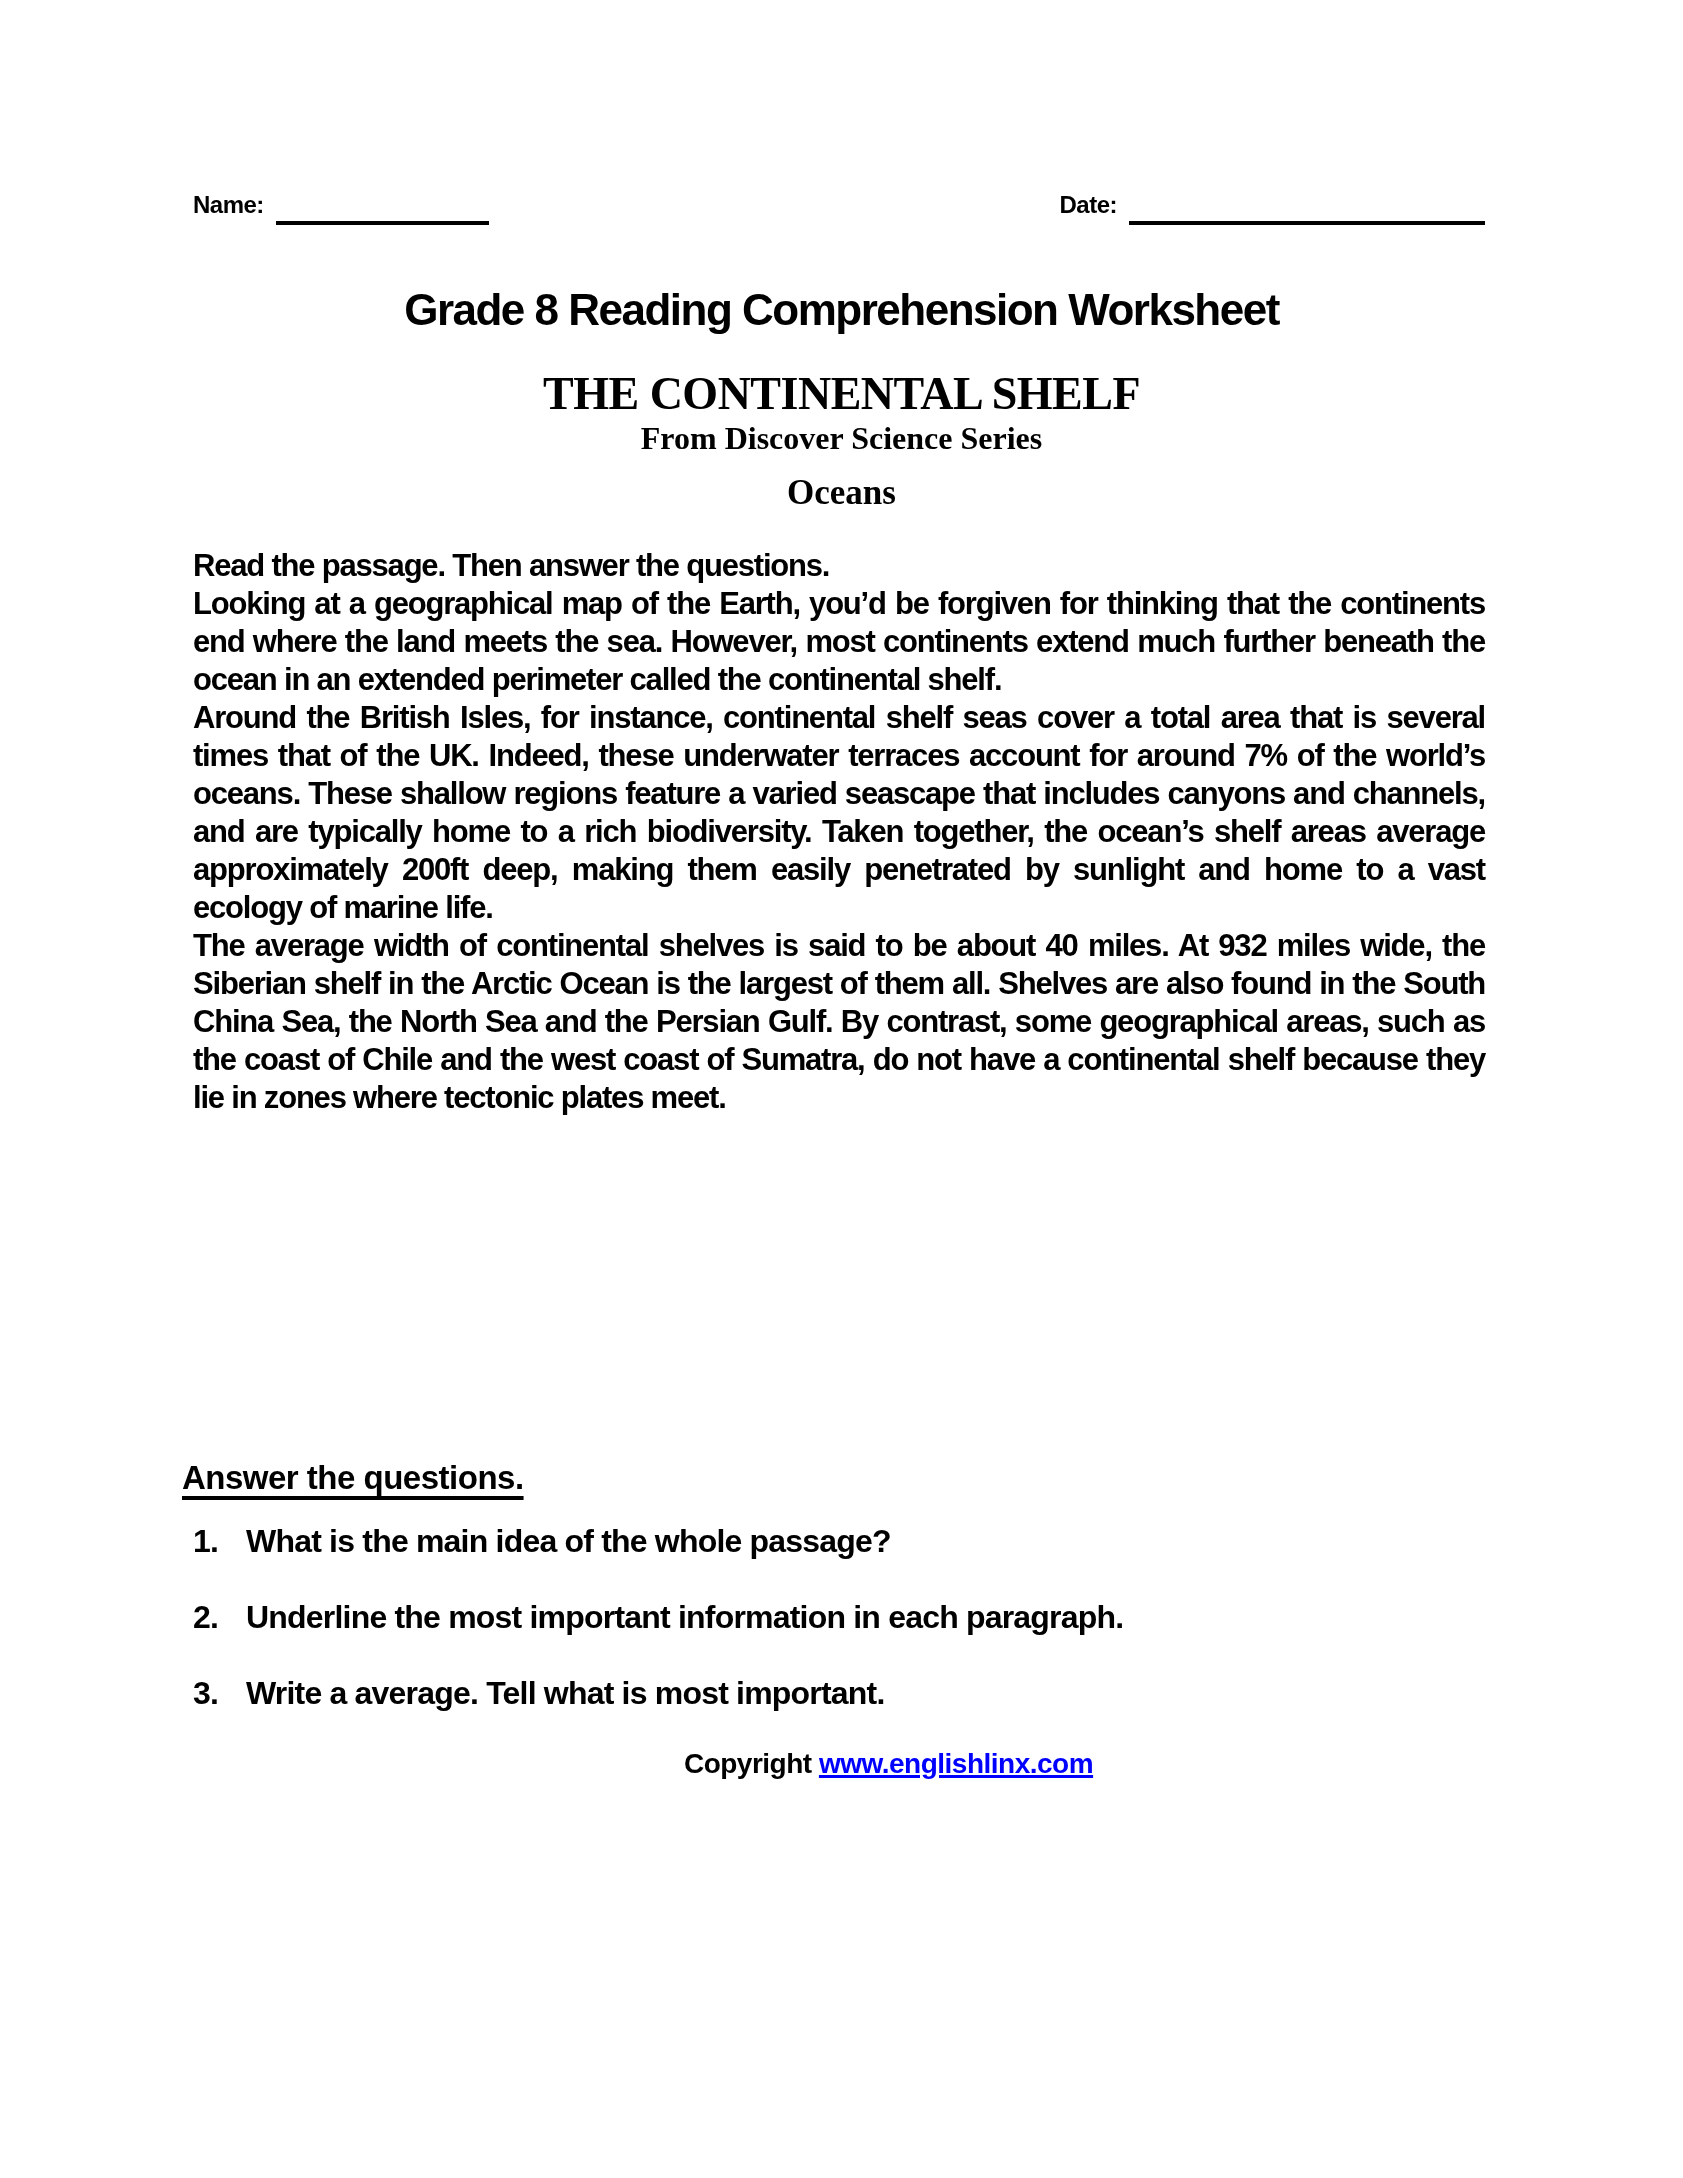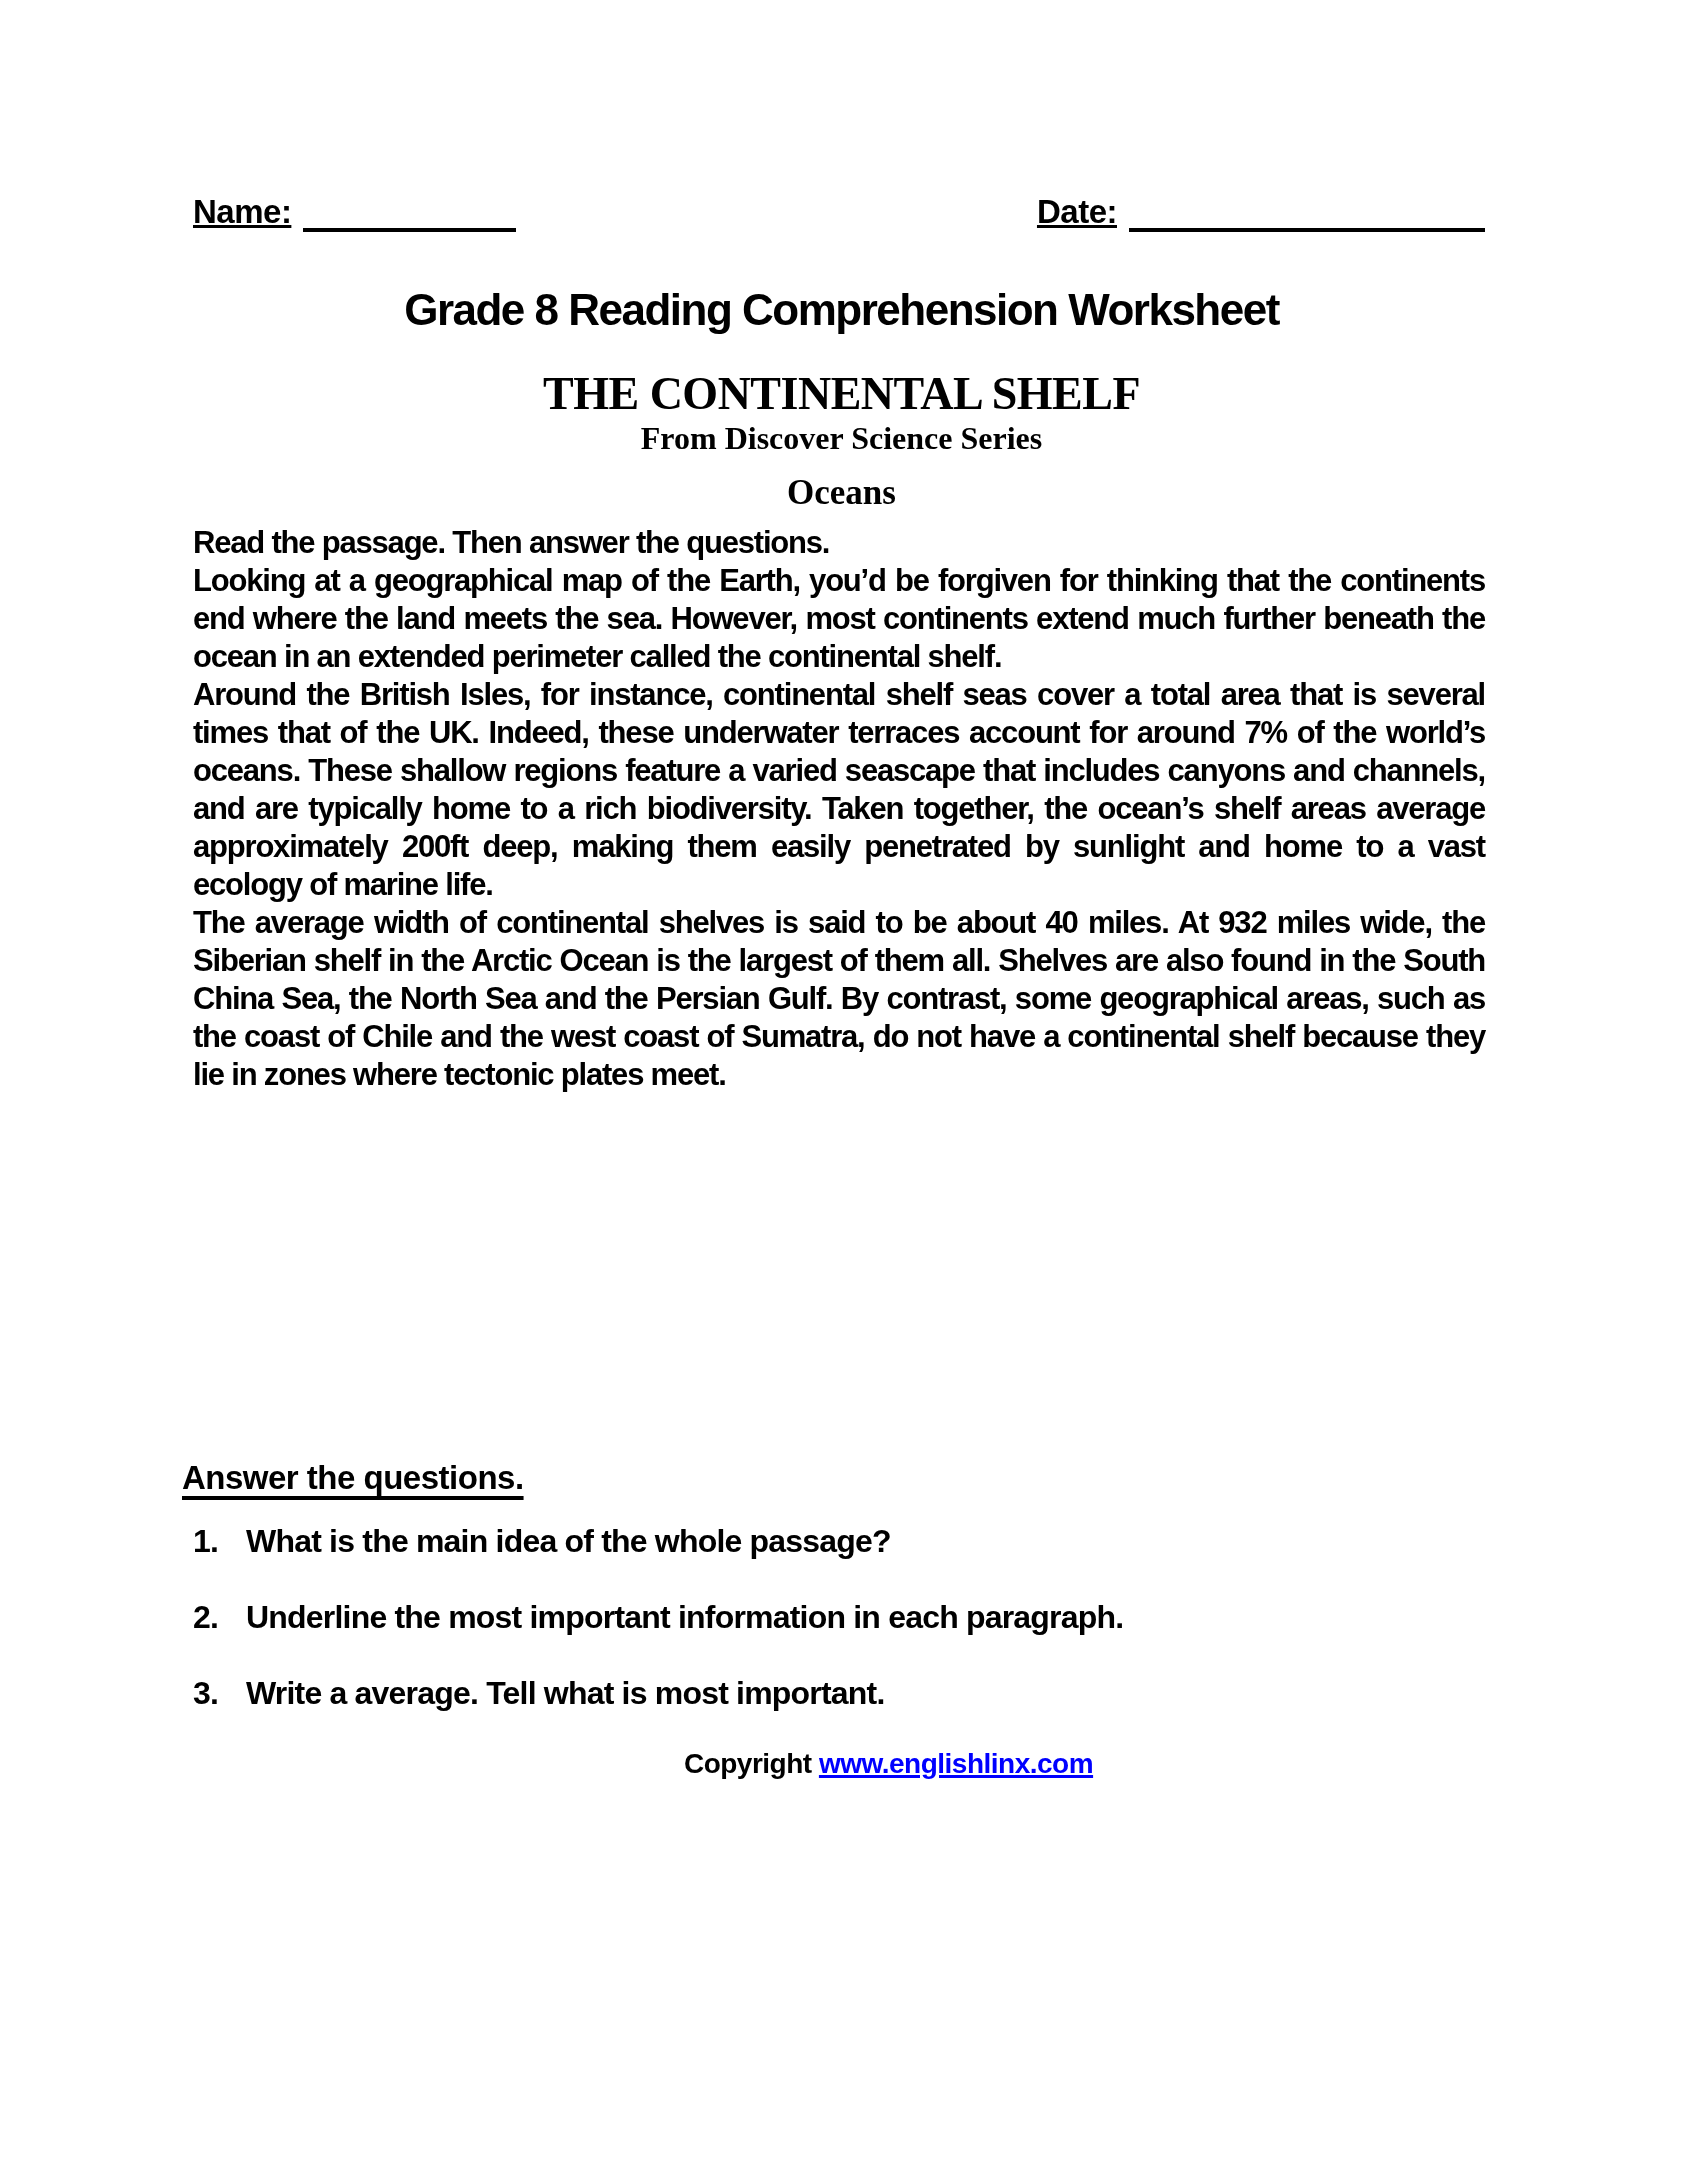--- a/index.html
+++ b/index.html
@@ -9,29 +9,28 @@
     height: 2178px;
     background: #ffffff;
     color: #000000;
     font-family: "Liberation Sans", sans-serif;
     overflow: hidden;
   }
 
   
   .header-row {
     position: absolute;
-    top: 190px;
+    top: 183px;
     left: 193px;
     width: 1292px;
     display: flex;
     justify-content: space-between;
-    font-size: 33px;
+    font-size: 24px;
     font-weight: bold;
     letter-spacing: -0.5px;
-    text-decoration: underline;
   }
   .field { display: flex; align-items: flex-end; }
   .field-label { line-height: 40px; }
   .blank-line {
     display: inline-block;
     border-bottom: 4px solid #000;
     height: 38px;
     margin-left: 12px;
   }
   .name-line { width: 213px; }
@@ -60,21 +59,21 @@
     font-family: "Liberation Serif", serif;
     font-weight: bold;
   }
   .passage-title  { margin: 0; font-size: 46px; line-height: 51px; letter-spacing: -0.5px; }
   .passage-source { margin: 0; font-size: 32px; line-height: 38px; }
   .passage-topic  { margin: 16px; font-size: 35px; line-height: 40px; }
 
   
   .passage {
     position: absolute;
-    top: 524px;
+    top: 547px;
     left: 193px;
     width: 1292px;
     font-size: 31px;
     font-weight: bold;
     line-height: 38px;
     letter-spacing: -1.2px;
   }
   .passage .instructions { margin: 0; text-align: left; }
   .passage p { margin: 0; text-align: justify; }
 

